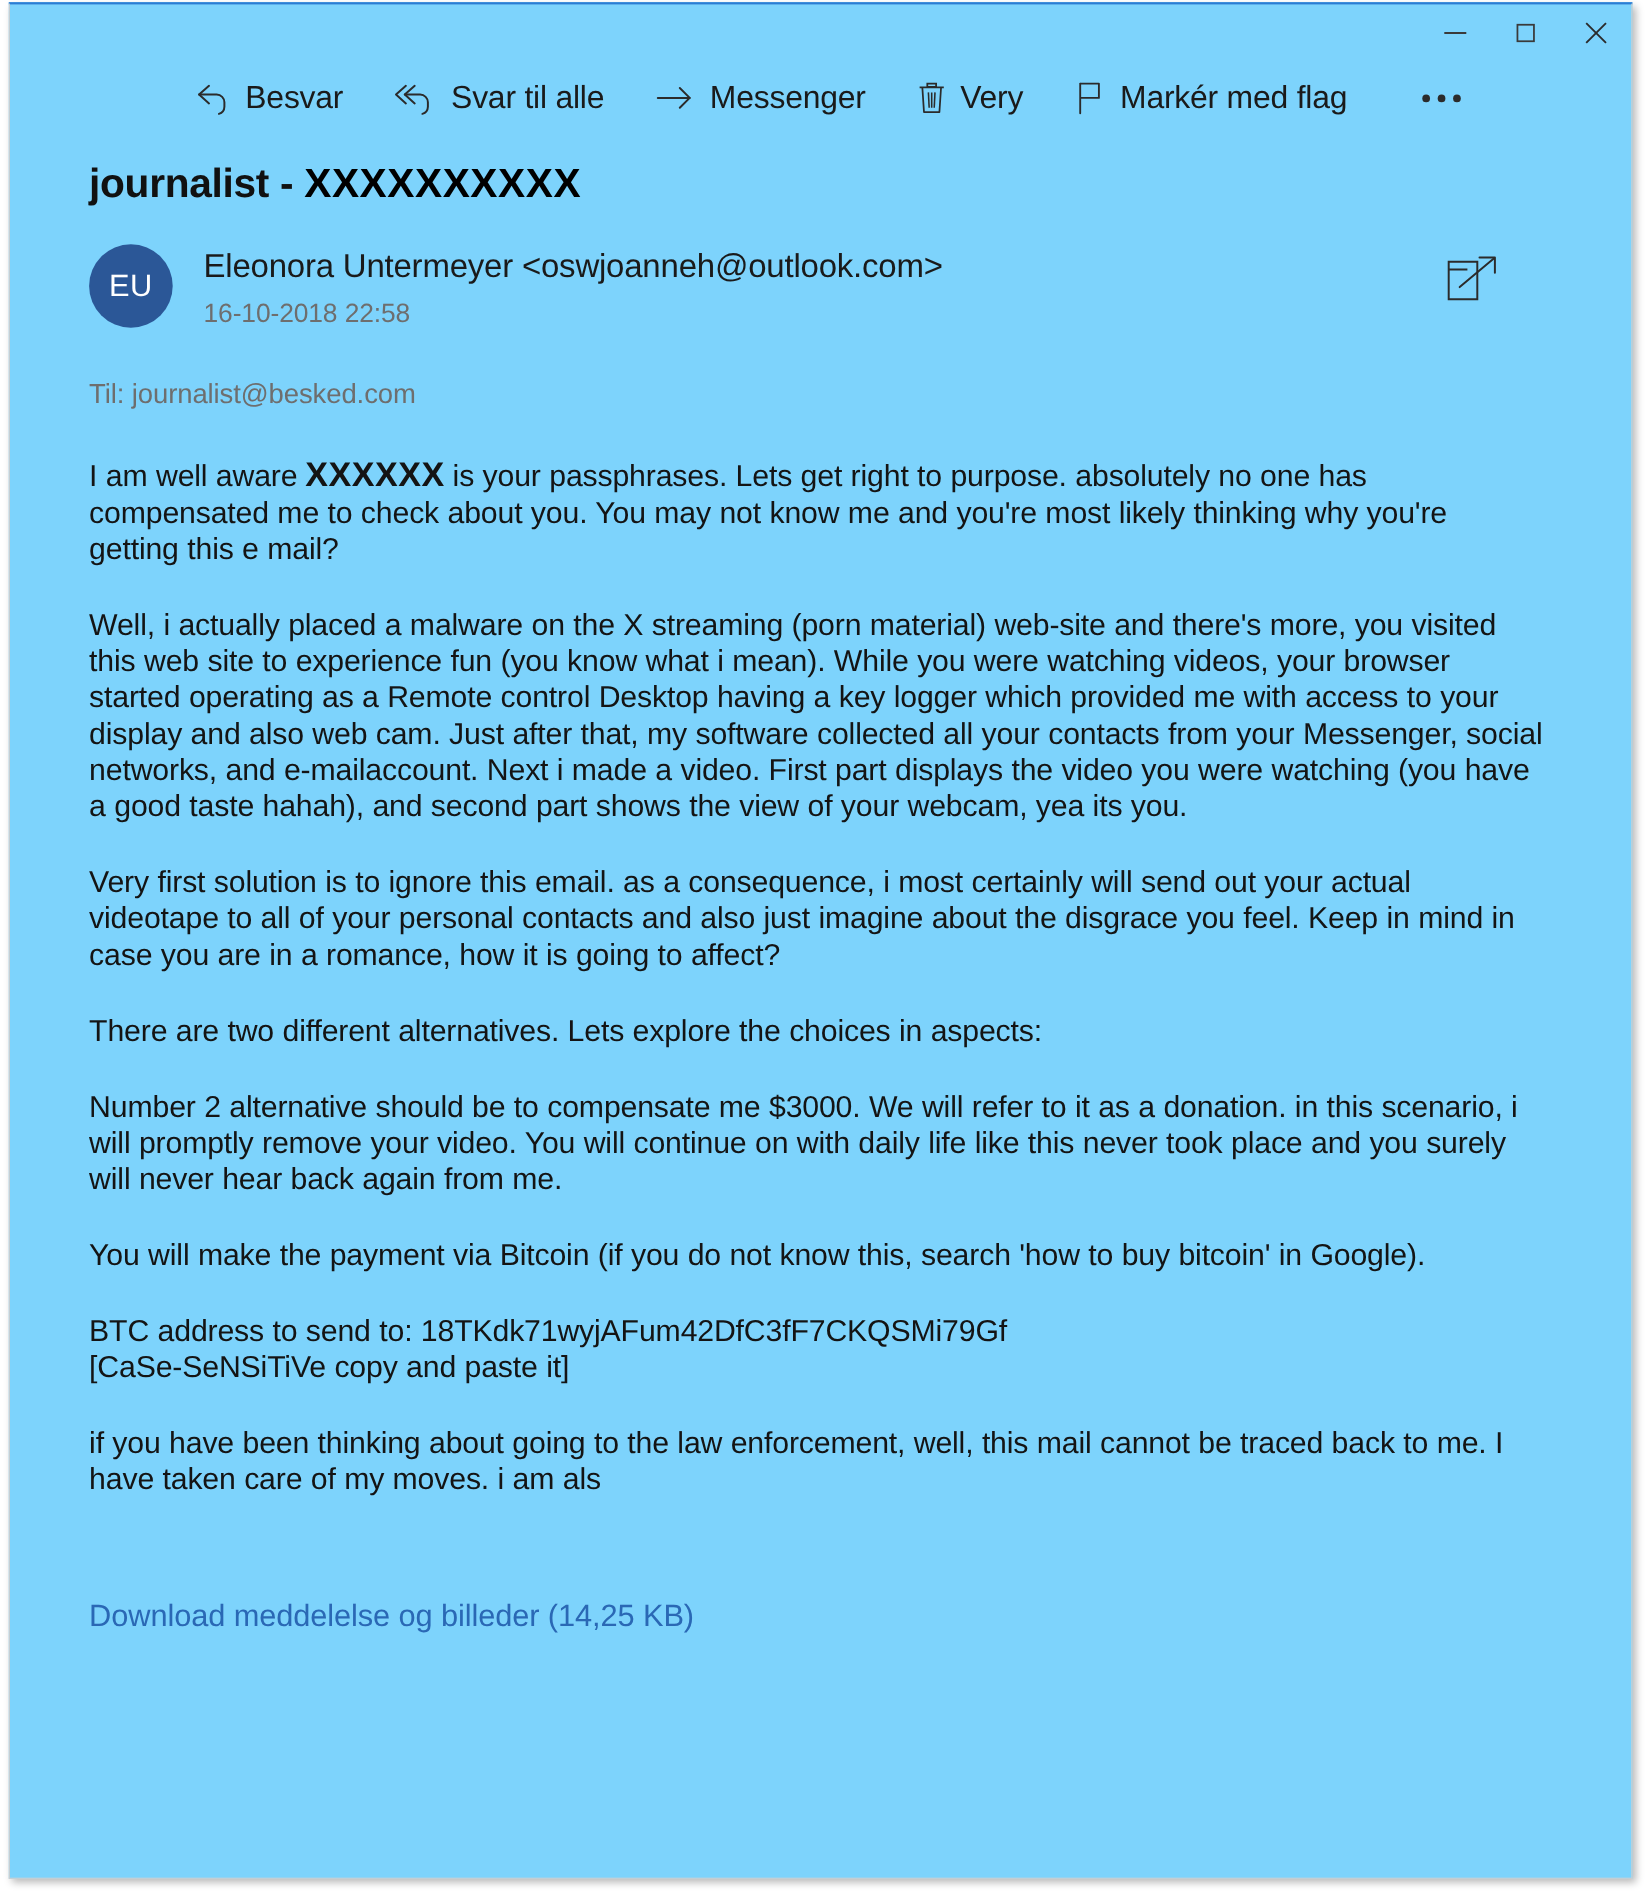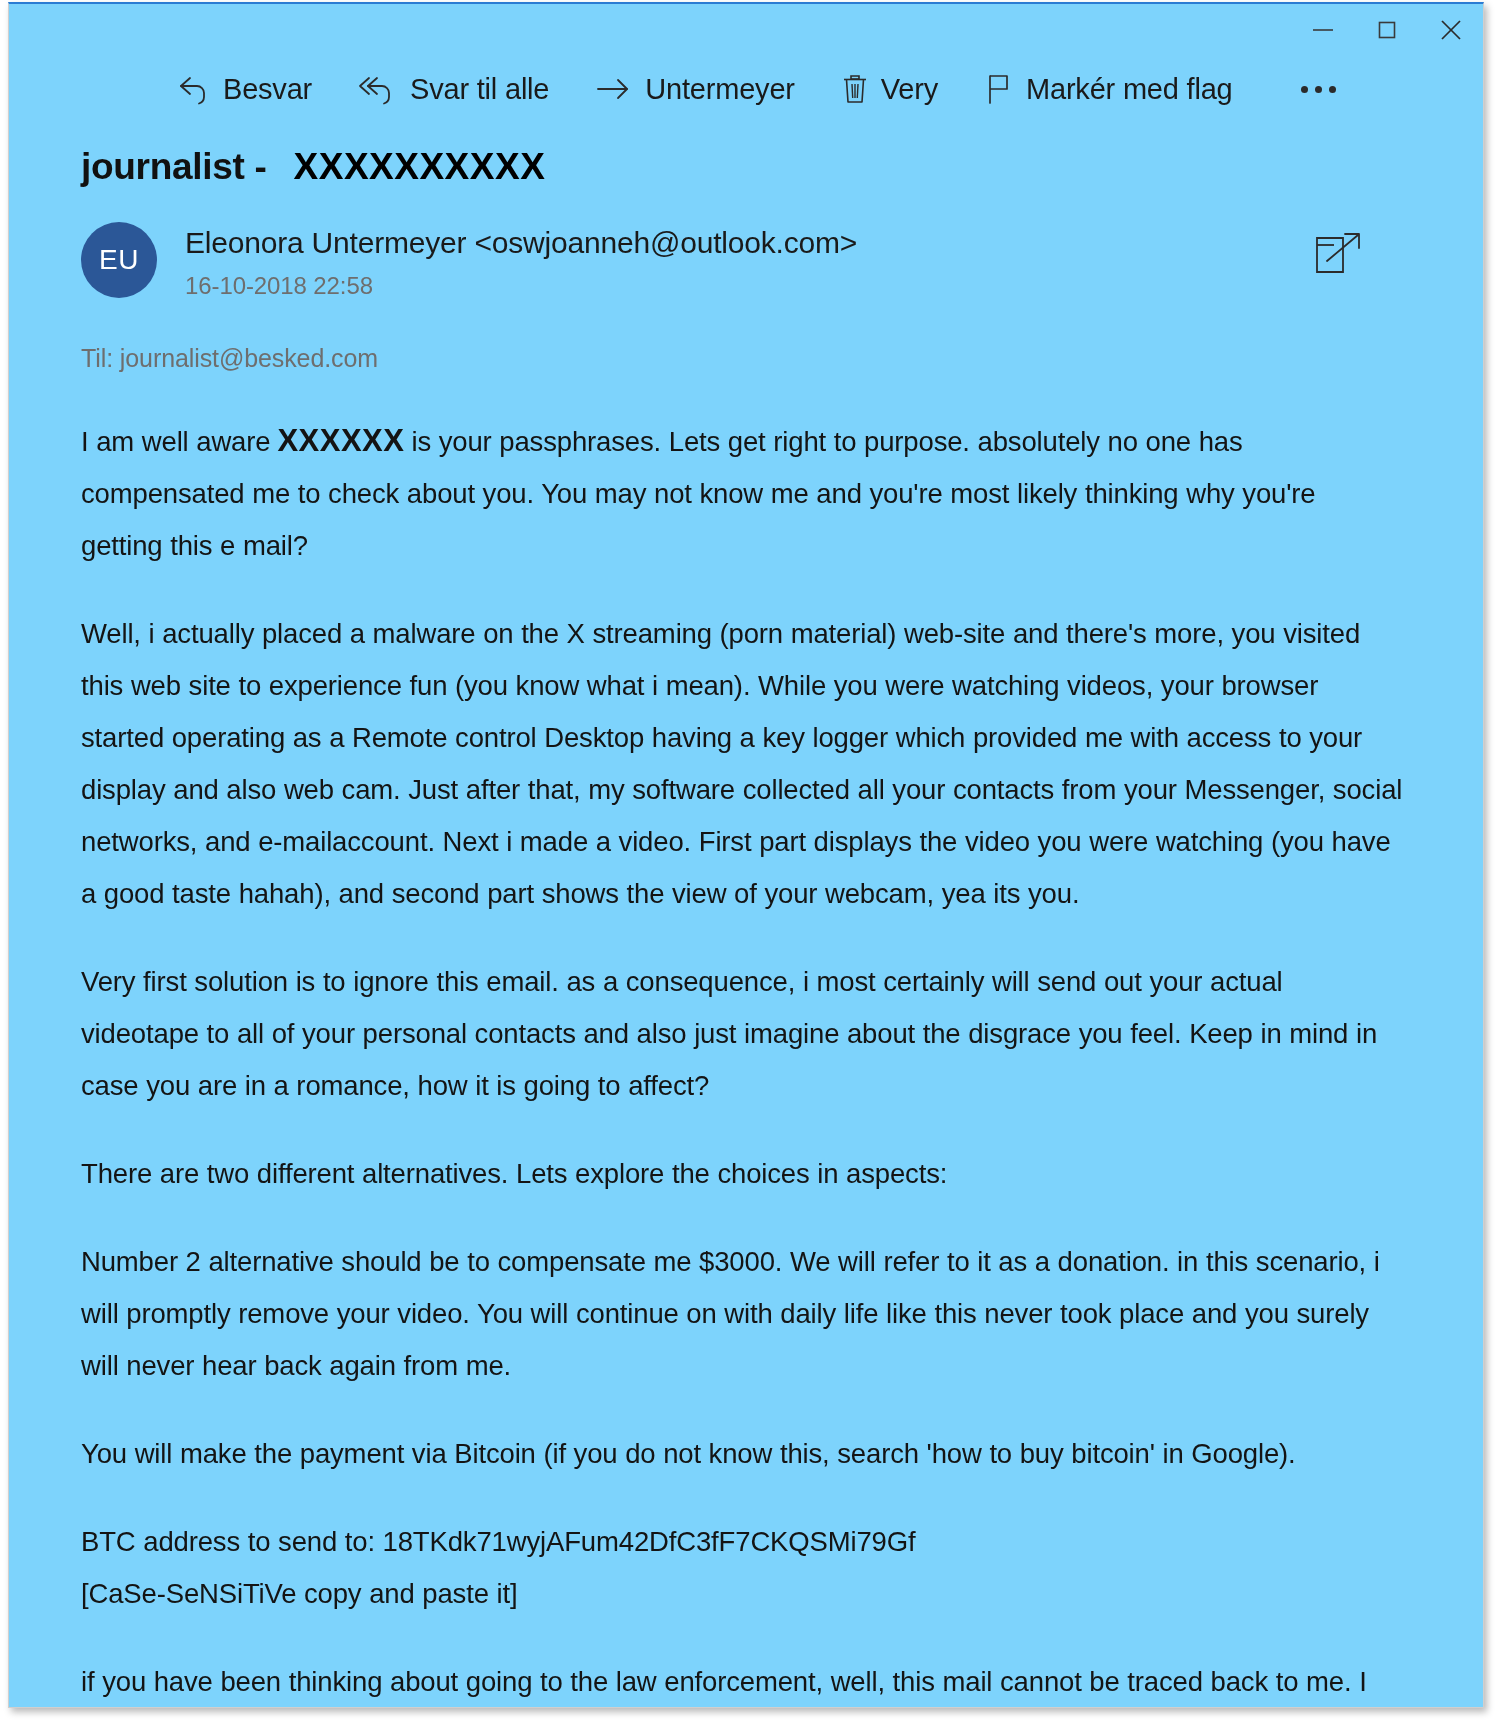--- a/index.html
+++ b/index.html
@@ -86,21 +86,21 @@
     border-radius: 50%;
     background: #2b2b2b;
     display: block;
   }
 
   
   .subject-row {
     padding: 24px 0 0 72px;
     display: flex;
     align-items: baseline;
-    gap: 17px;
+    gap: 0;
   }
   .subject-prefix {
     font-size: 37px;
     color: #111111;
     font-weight: 600;
     letter-spacing: -0.3px;
   }
   .subject-masked {
     font-size: 37px;
     color: #000000;
@@ -160,21 +160,21 @@
     letter-spacing: -0.1px;
   }
 
   
   .body {
     padding: 42px 80px 0 72px;
   }
   .body p {
     margin: 0 0 36px 0;
     font-size: 27.5px;
-    line-height: 52px;
+    line-height: 33px;
     color: #141414;
     letter-spacing: -0.15px;
     word-spacing: 0.2px;
   }
   .body p.tight { margin-bottom: 0; }
   .body p.tight + p.after-tight { margin-top: 0; }
   .masked-inline {
     font-weight: 700;
     font-size: 31px;
     letter-spacing: 0.5px;
@@ -238,21 +238,21 @@
       <span class="tb-label">Svar til alle</span>
     </div>
 
     <div class="tb-item">
       <span class="tb-icon">
         <svg width="38" height="30" viewBox="0 0 38 30">
           <line x1="3" y1="15" x2="32" y2="15" stroke="#2b2b2b" stroke-width="1.8" stroke-linecap="round"></line>
           <path d="M23 6 L32 15 L23 24" fill="none" stroke="#2b2b2b" stroke-width="1.8" stroke-linecap="round" stroke-linejoin="round"></path>
         </svg>
       </span>
-      <span class="tb-label">Untermeyer</span>
+      <span class="tb-label">Messenger</span>
     </div>
 
     <div class="tb-item">
       <span class="tb-icon">
         <svg width="28" height="34" viewBox="0 0 28 34">
           <path d="M10 4 h8 v3 h-8 z" fill="none" stroke="#2b2b2b" stroke-width="1.6"></path>
           <line x1="3" y1="7.5" x2="25" y2="7.5" stroke="#2b2b2b" stroke-width="1.6"></line>
           <path d="M5.5 7.5 L7 30 h14 l1.5 -22.5" fill="none" stroke="#2b2b2b" stroke-width="1.6" stroke-linejoin="round"></path>
           <line x1="11" y1="12" x2="11.7" y2="26" stroke="#2b2b2b" stroke-width="1.4"></line>
           <line x1="14" y1="12" x2="14" y2="26" stroke="#2b2b2b" stroke-width="1.4"></line>

